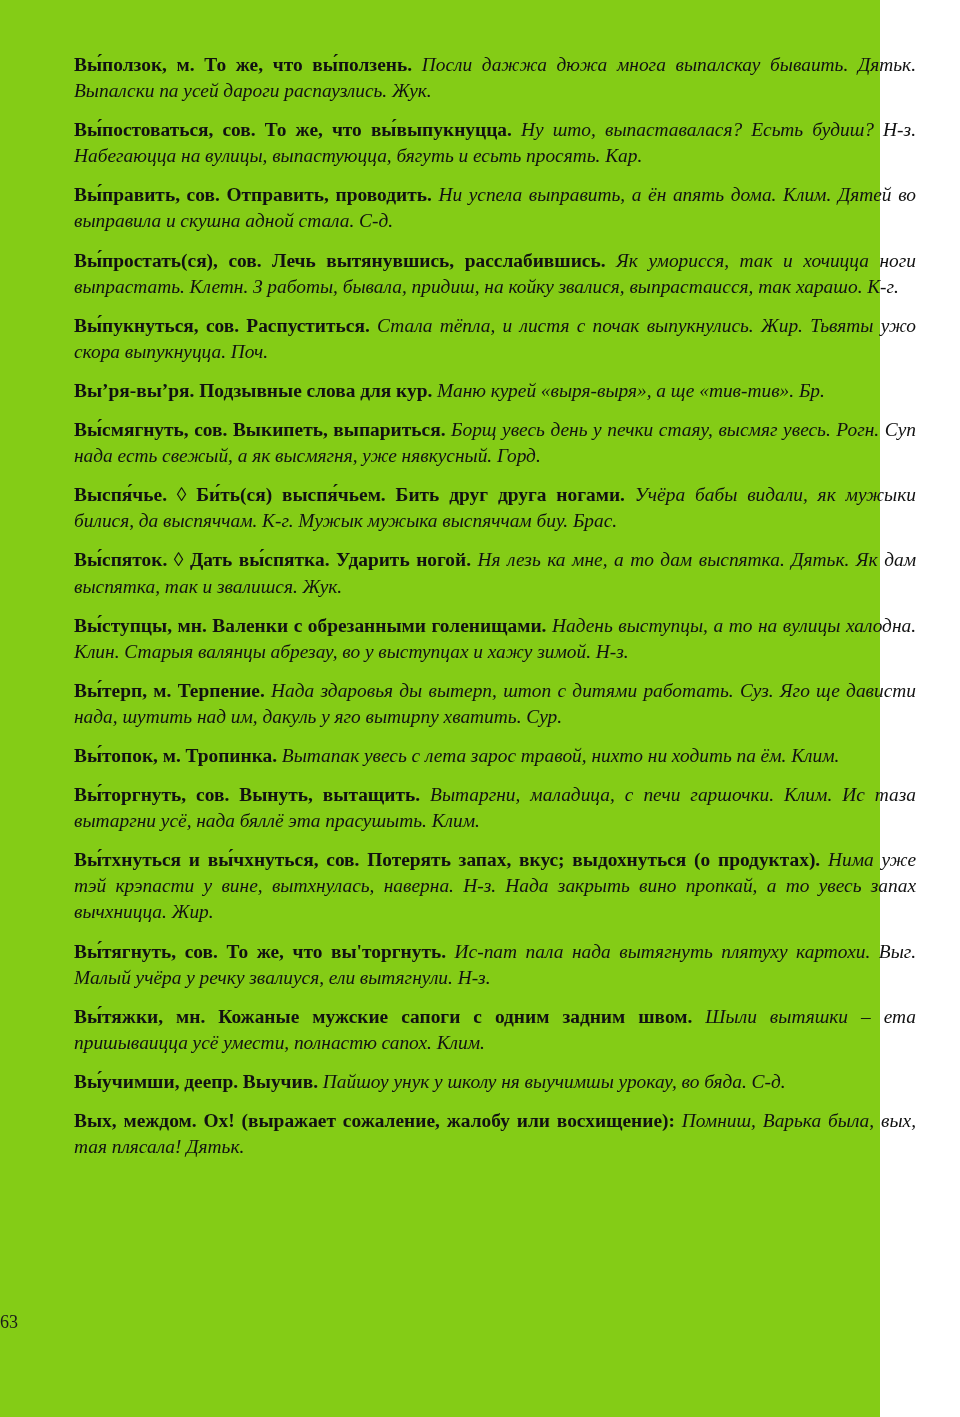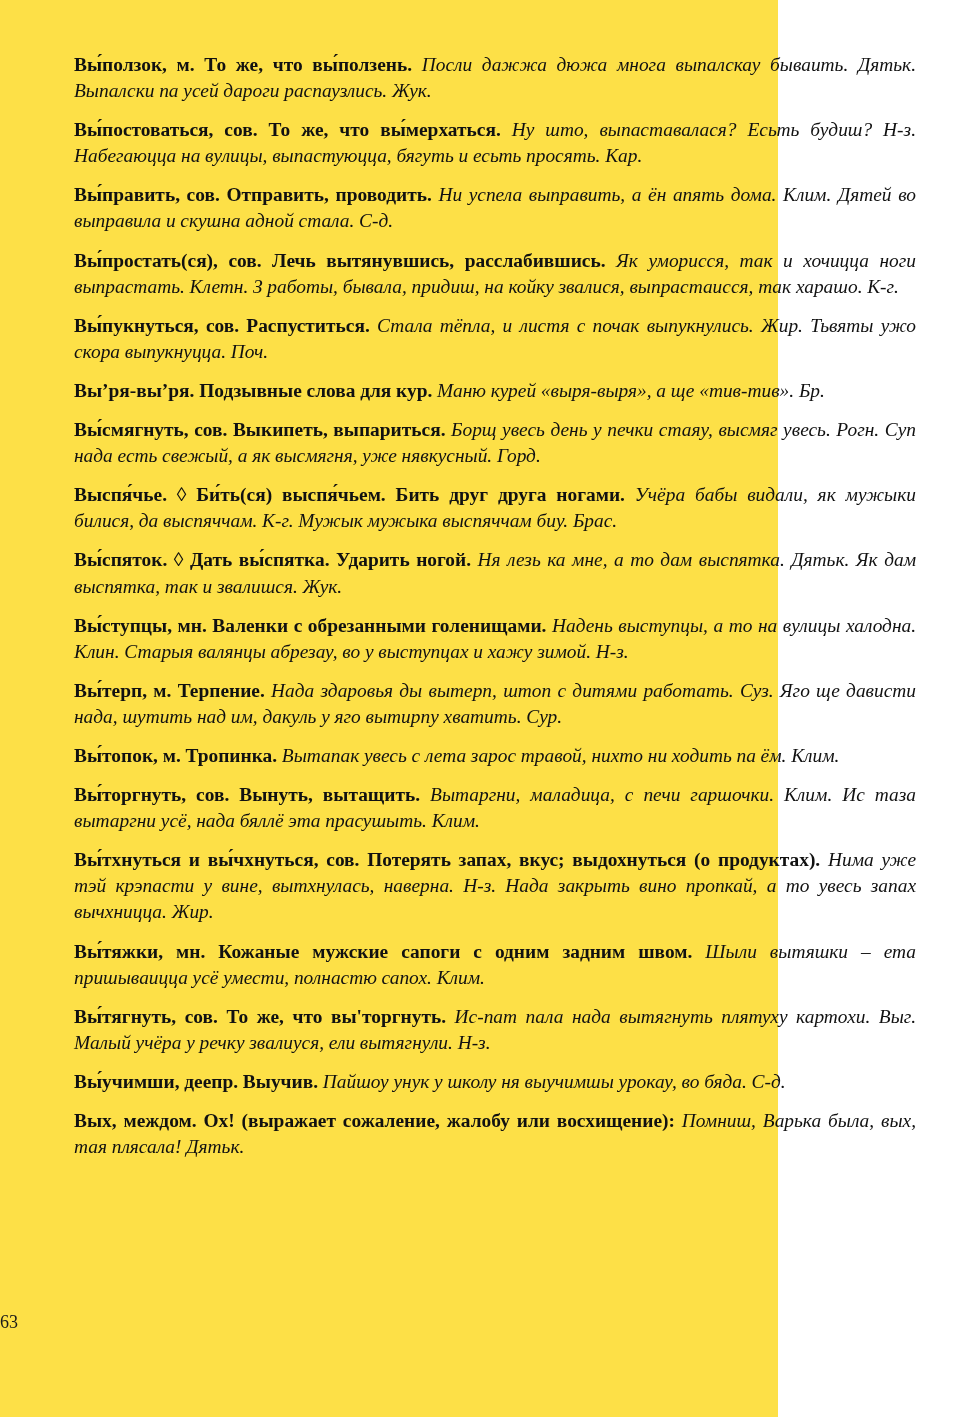--- a/index.html
+++ b/index.html
@@ -11,23 +11,23 @@
     width: 960px;
     height: 1417px;
     position: relative;
     font-family: "Liberation Serif", "DejaVu Serif", serif;
     color: #111111;
     overflow: hidden;
   }
   .page {
     position: absolute;
     left: 0; top: 0;
-    width: 778px;
+    width: 880px;
     height: 1417px;
-    background: #fde047;
+    background: #84cc16;
   }
   .text-block {
     position: absolute;
     left: 74px;
     top: 52px;
     width: 842px;
   }
   .entry {
     margin: 0 0 13px 0;
     font-size: 19.4px;
@@ -70,21 +70,21 @@
   <div class="text-block">
 
     <p class="entry">
       <span class="hw">Вы́ползок, м.</span>
       <span class="df">То же, что вы́ползень.</span>
       <span class="ex">Посли дажжа дюжа многа выпалскау бываить. Дятьк. Выпалски па усей дароги распаузлись. Жук.</span>
     </p>
 
     <p class="entry">
       <span class="hw">Вы́постоваться, сов.</span>
-      <span class="df">То же, что вы́мерхаться.</span>
+      <span class="df">То же, что вы́выпукнуцца.</span>
       <span class="ex">Ну што, выпаставалася? Есьть будиш? Н-з. Набегаюцца на вулицы, выпастуюцца, бягуть и есьть просять. Кар.</span>
     </p>
 
     <p class="entry">
       <span class="hw">Вы́править, сов.</span>
       <span class="df">Отправить, проводить.</span>
       <span class="ex">Ни успела выправить, а ён апять дома. Клим. Дятей во выправила и скушна адной стала. С-д.</span>
     </p>
 
     <p class="entry">
@@ -147,29 +147,29 @@
       <span class="ex">Вытаргни, маладица, с печи гаршочки. Клим. Ис таза вытаргни усё, нада бяллё эта прасушыть. Клим.</span>
     </p>
 
     <p class="entry">
       <span class="hw">Вы́тхнуться и вы́чхнуться, сов.</span>
       <span class="df">Потерять запах, вкус; выдохнуться (о продуктах).</span>
       <span class="ex">Нима уже тэй крэпасти у вине, вытхнулась, наверна. Н-з. Нада закрыть вино пропкай, а то увесь запах вычхницца. Жир.</span>
     </p>
 
     <p class="entry">
+      <span class="hw">Вы́тягнуть, сов.</span>
+      <span class="df">То же, что вы'торгнуть.</span>
+      <span class="ex">Ис-пат пала нада вытягнуть плятуху картохи. Выг. Малый учёра у речку звалиуся, ели вытягнули. Н-з.</span>
+    </p>
+
+    <p class="entry">
       <span class="hw">Вы́тяжки, мн.</span>
       <span class="df">Кожаные мужские сапоги с одним задним швом.</span>
       <span class="ex">Шыли вытяшки – ета пришываицца усё умести, полнастю сапох. Клим.</span>
-    </p>
-
-    <p class="entry">
-      <span class="hw">Вы́тягнуть, сов.</span>
-      <span class="df">То же, что вы'торгнуть.</span>
-      <span class="ex">Ис-пат пала нада вытягнуть плятуху картохи. Выг. Малый учёра у речку звалиуся, ели вытягнули. Н-з.</span>
     </p>
 
     <p class="entry">
       <span class="hw">Вы́учимши, деепр.</span>
       <span class="df">Выучив.</span>
       <span class="ex">Пайшоу унук у школу ня выучимшы урокау, во бяда. С-д.</span>
     </p>
 
     <p class="entry">
       <span class="hw">Вых, междом.</span>

